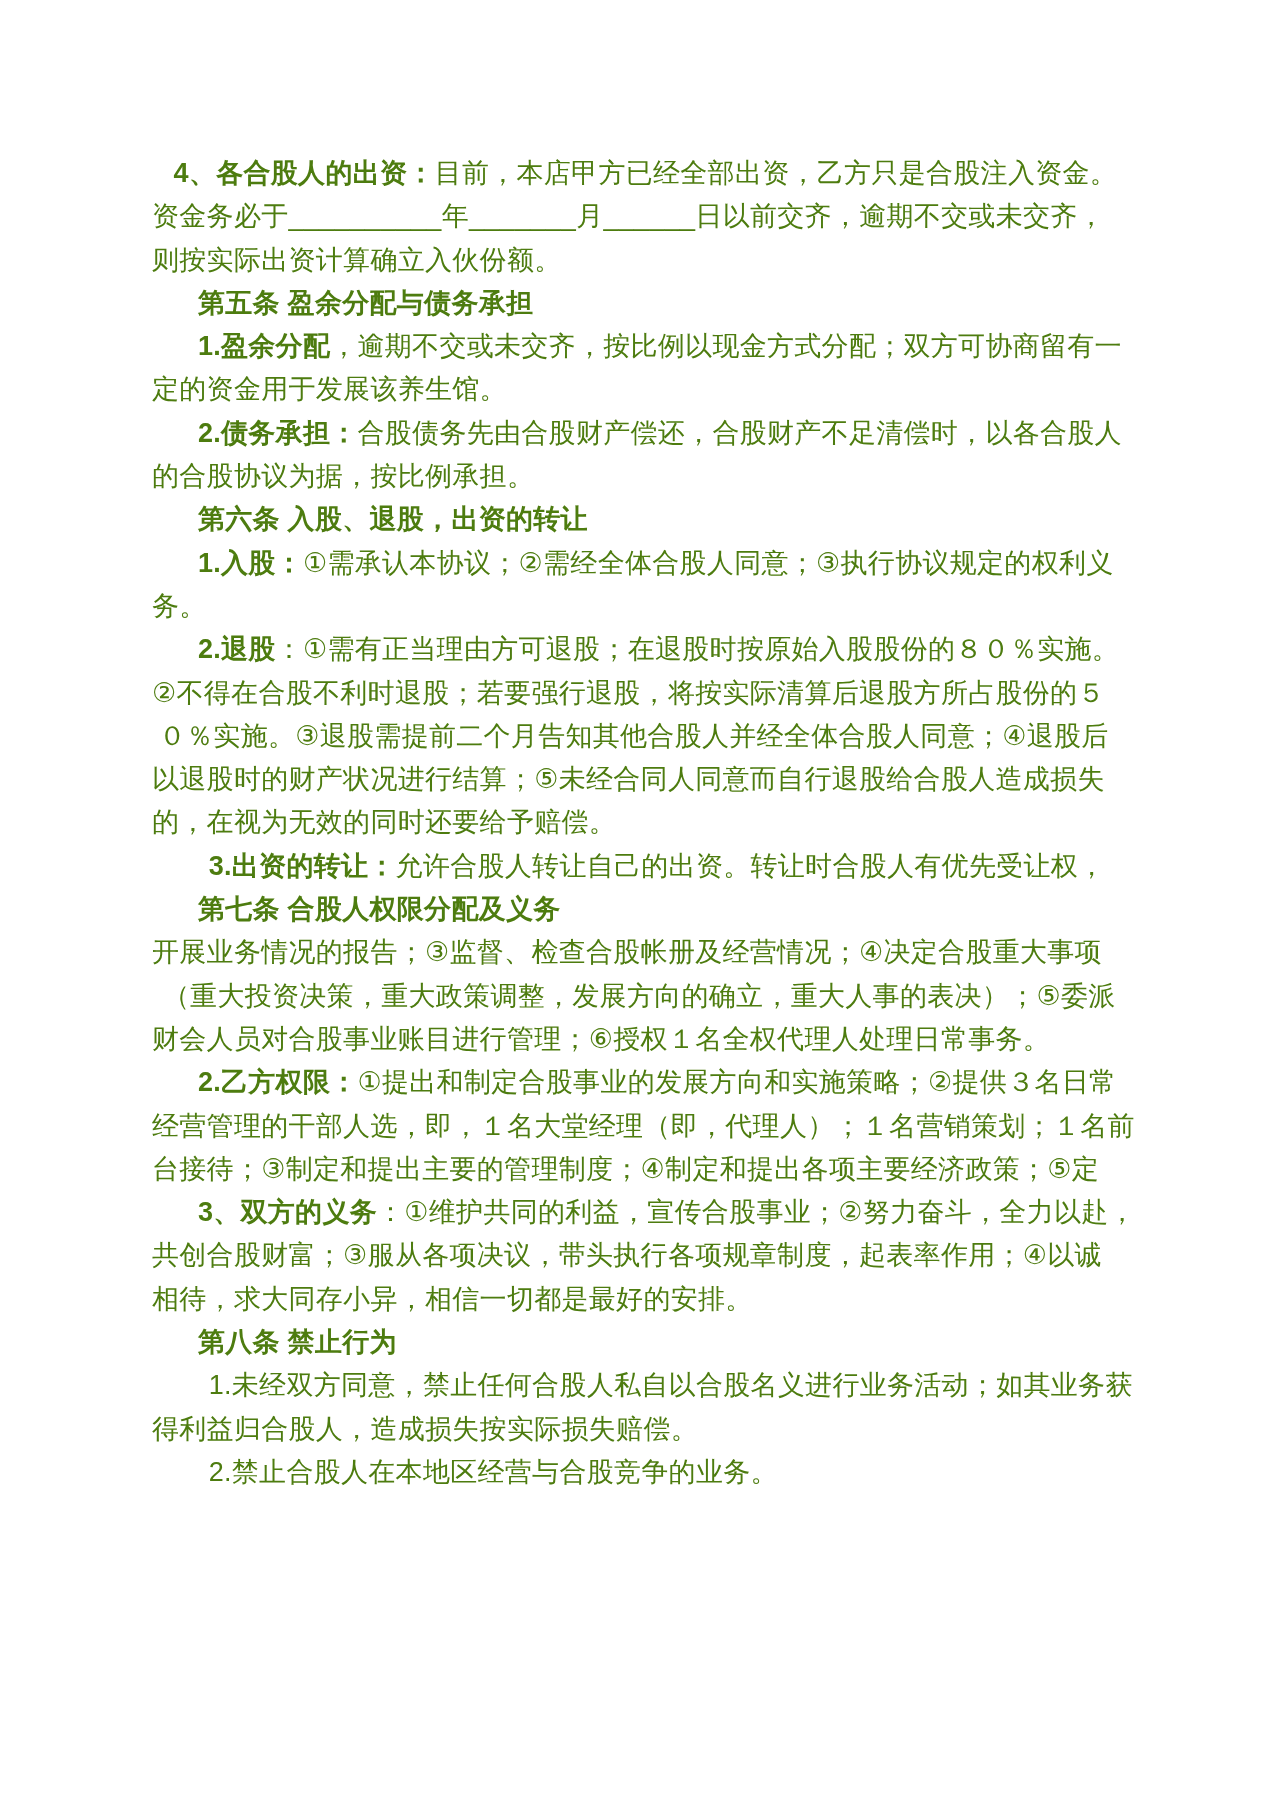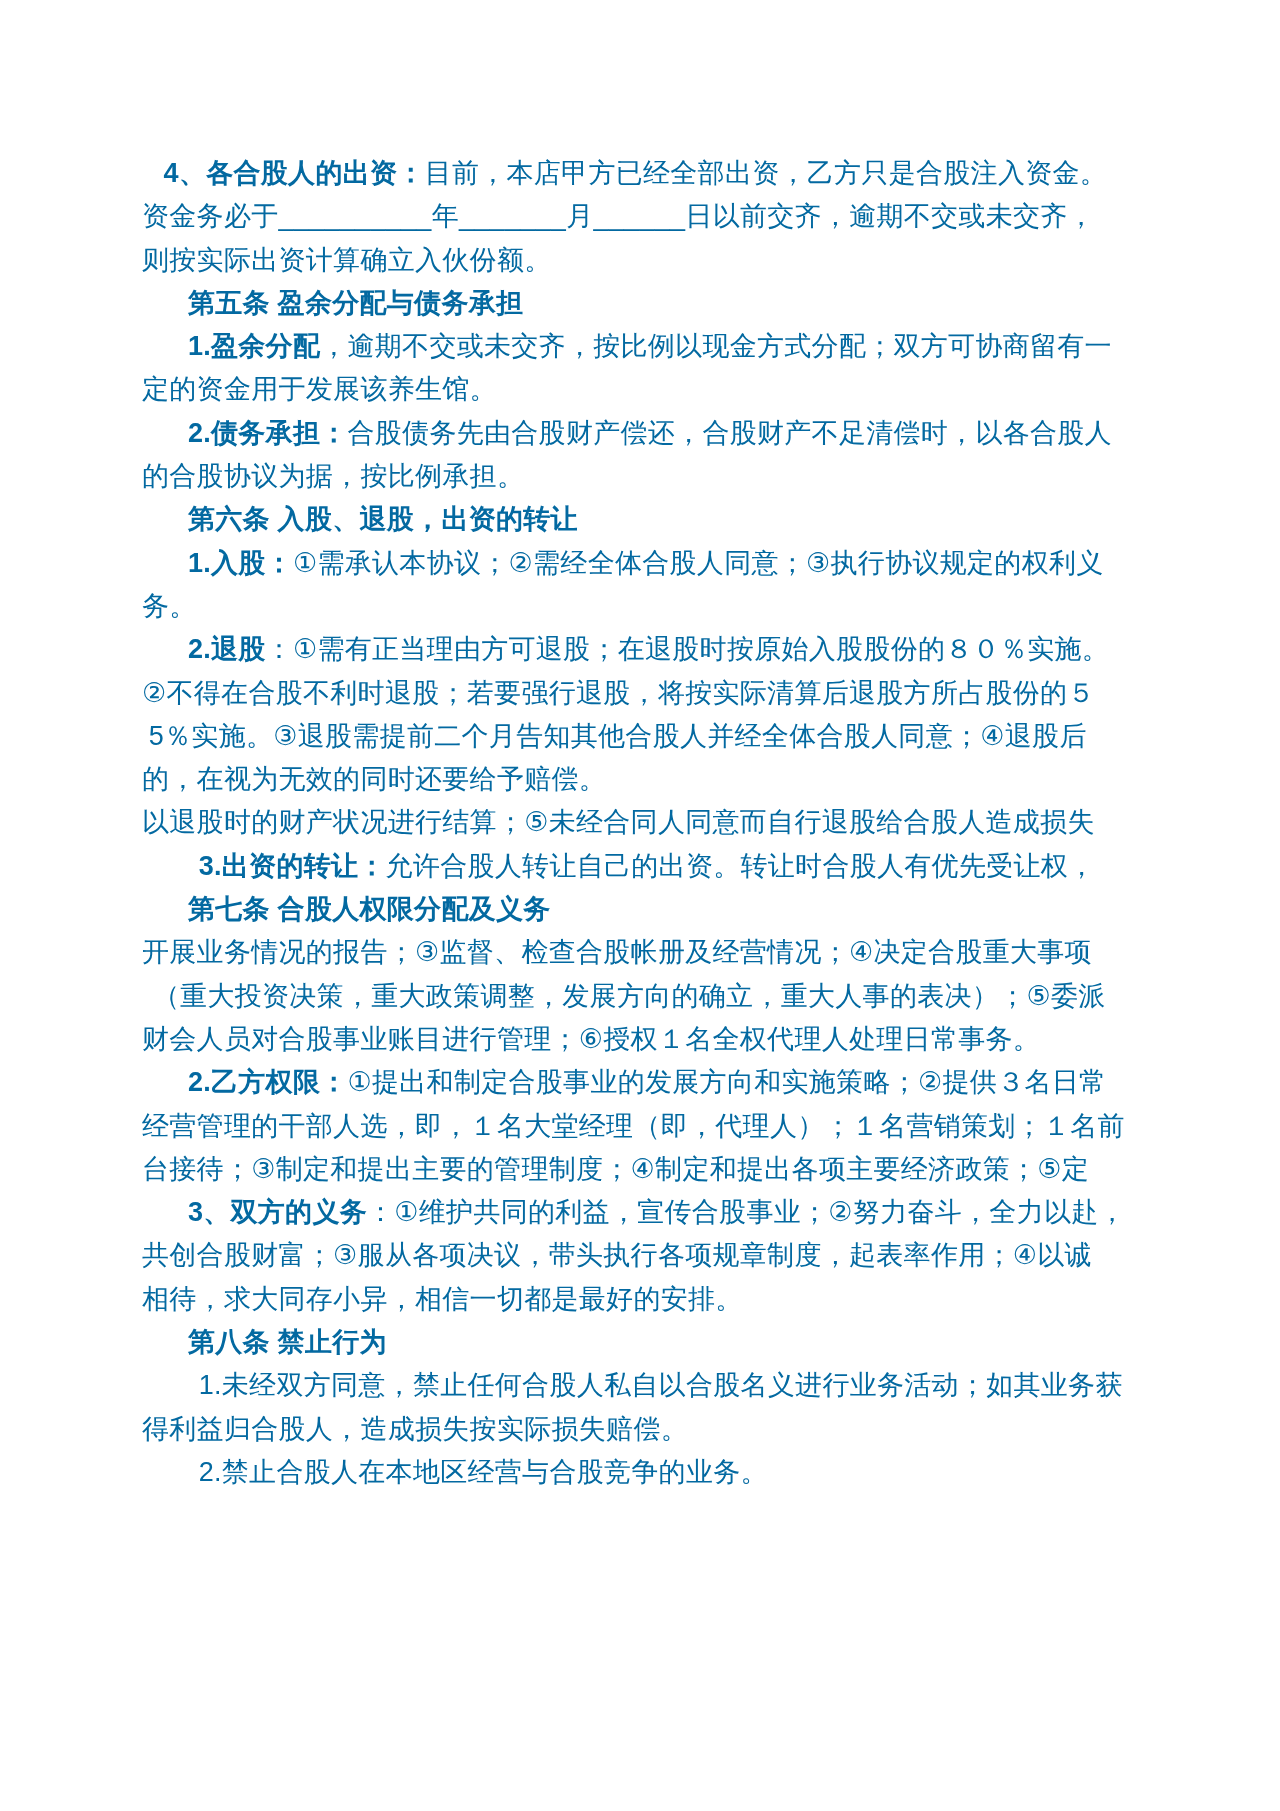--- a/index.html
+++ b/index.html
@@ -11,26 +11,26 @@
     position: relative;
     width: 1280px;
     height: 1811px;
     background: #ffffff;
     box-sizing: border-box;
     overflow: hidden;
   }
   .doc-body {
     position: absolute;
     top: 152px;
-    left: 142px;
+    left: 152px;
     width: 948px;
     font-family: "Liberation Sans", "DejaVu Sans", sans-serif;
     font-size: 27px;
     line-height: 43.3px;
-    color: #0369a1;
+    color: #4d7c0f;
     letter-spacing: 0.3px;
   }
   .doc-line {
     white-space: nowrap;
   }
   .seg {
     font-weight: 400;
   }
   .seg-bold {
     font-weight: 700;
@@ -47,23 +47,23 @@
       <div class="doc-line" style="padding-left: 1.7em;"><span class="seg seg-bold">第五条 盈余分配与债务承担</span></div>
       <div class="doc-line" style="padding-left: 1.7em;"><span class="seg seg-bold">1.盈余分配</span><span class="seg">，逾期不交或未交齐，按比例以现金方式分配；双方可协商留有一</span></div>
       <div class="doc-line"><span class="seg">定的资金用于发展该养生馆。</span></div>
       <div class="doc-line" style="padding-left: 1.7em;"><span class="seg seg-bold">2.债务承担：</span><span class="seg">合股债务先由合股财产偿还，合股财产不足清偿时，以各合股人</span></div>
       <div class="doc-line"><span class="seg">的合股协议为据，按比例承担。</span></div>
       <div class="doc-line" style="padding-left: 1.7em;"><span class="seg seg-bold">第六条 入股、退股，出资的转让</span></div>
       <div class="doc-line" style="padding-left: 1.7em;"><span class="seg seg-bold">1.入股：</span><span class="seg">①需承认本协议；②需经全体合股人同意；③执行协议规定的权利义</span></div>
       <div class="doc-line"><span class="seg">务。</span></div>
       <div class="doc-line" style="padding-left: 1.7em;"><span class="seg seg-bold">2.退股</span><span class="seg">：①需有正当理由方可退股；在退股时按原始入股股份的８０％实施。</span></div>
       <div class="doc-line"><span class="seg">②不得在合股不利时退股；若要强行退股，将按实际清算后退股方所占股份的５</span></div>
-      <div class="doc-line" style="padding-left: 0.25em;"><span class="seg">5％实施。③退股需提前二个月告知其他合股人并经全体合股人同意；④退股后</span></div>
+      <div class="doc-line" style="padding-left: 0.25em;"><span class="seg">０％实施。③退股需提前二个月告知其他合股人并经全体合股人同意；④退股后</span></div>
+      <div class="doc-line"><span class="seg">以退股时的财产状况进行结算；⑤未经合同人同意而自行退股给合股人造成损失</span></div>
       <div class="doc-line"><span class="seg">的，在视为无效的同时还要给予赔偿。</span></div>
-      <div class="doc-line"><span class="seg">以退股时的财产状况进行结算；⑤未经合同人同意而自行退股给合股人造成损失</span></div>
       <div class="doc-line" style="padding-left: 2.1em;"><span class="seg seg-bold">3.出资的转让：</span><span class="seg">允许合股人转让自己的出资。转让时合股人有优先受让权，</span></div>
       <div class="doc-line" style="padding-left: 1.7em;"><span class="seg seg-bold">第七条 合股人权限分配及义务</span></div>
       <div class="doc-line"><span class="seg">开展业务情况的报告；③监督、检查合股帐册及经营情况；④决定合股重大事项</span></div>
       <div class="doc-line" style="padding-left: 0.4em;"><span class="seg">（重大投资决策，重大政策调整，发展方向的确立，重大人事的表决）；⑤委派</span></div>
       <div class="doc-line"><span class="seg">财会人员对合股事业账目进行管理；⑥授权１名全权代理人处理日常事务。</span></div>
       <div class="doc-line" style="padding-left: 1.7em;"><span class="seg seg-bold">2.乙方权限：</span><span class="seg">①提出和制定合股事业的发展方向和实施策略；②提供３名日常</span></div>
       <div class="doc-line"><span class="seg">经营管理的干部人选，即，１名大堂经理（即，代理人）；１名营销策划；１名前</span></div>
       <div class="doc-line"><span class="seg">台接待；③制定和提出主要的管理制度；④制定和提出各项主要经济政策；⑤定</span></div>
       <div class="doc-line" style="padding-left: 1.7em;"><span class="seg seg-bold">3、双方的义务</span><span class="seg">：①维护共同的利益，宣传合股事业；②努力奋斗，全力以赴，</span></div>
       <div class="doc-line"><span class="seg">共创合股财富；③服从各项决议，带头执行各项规章制度，起表率作用；④以诚</span></div>

